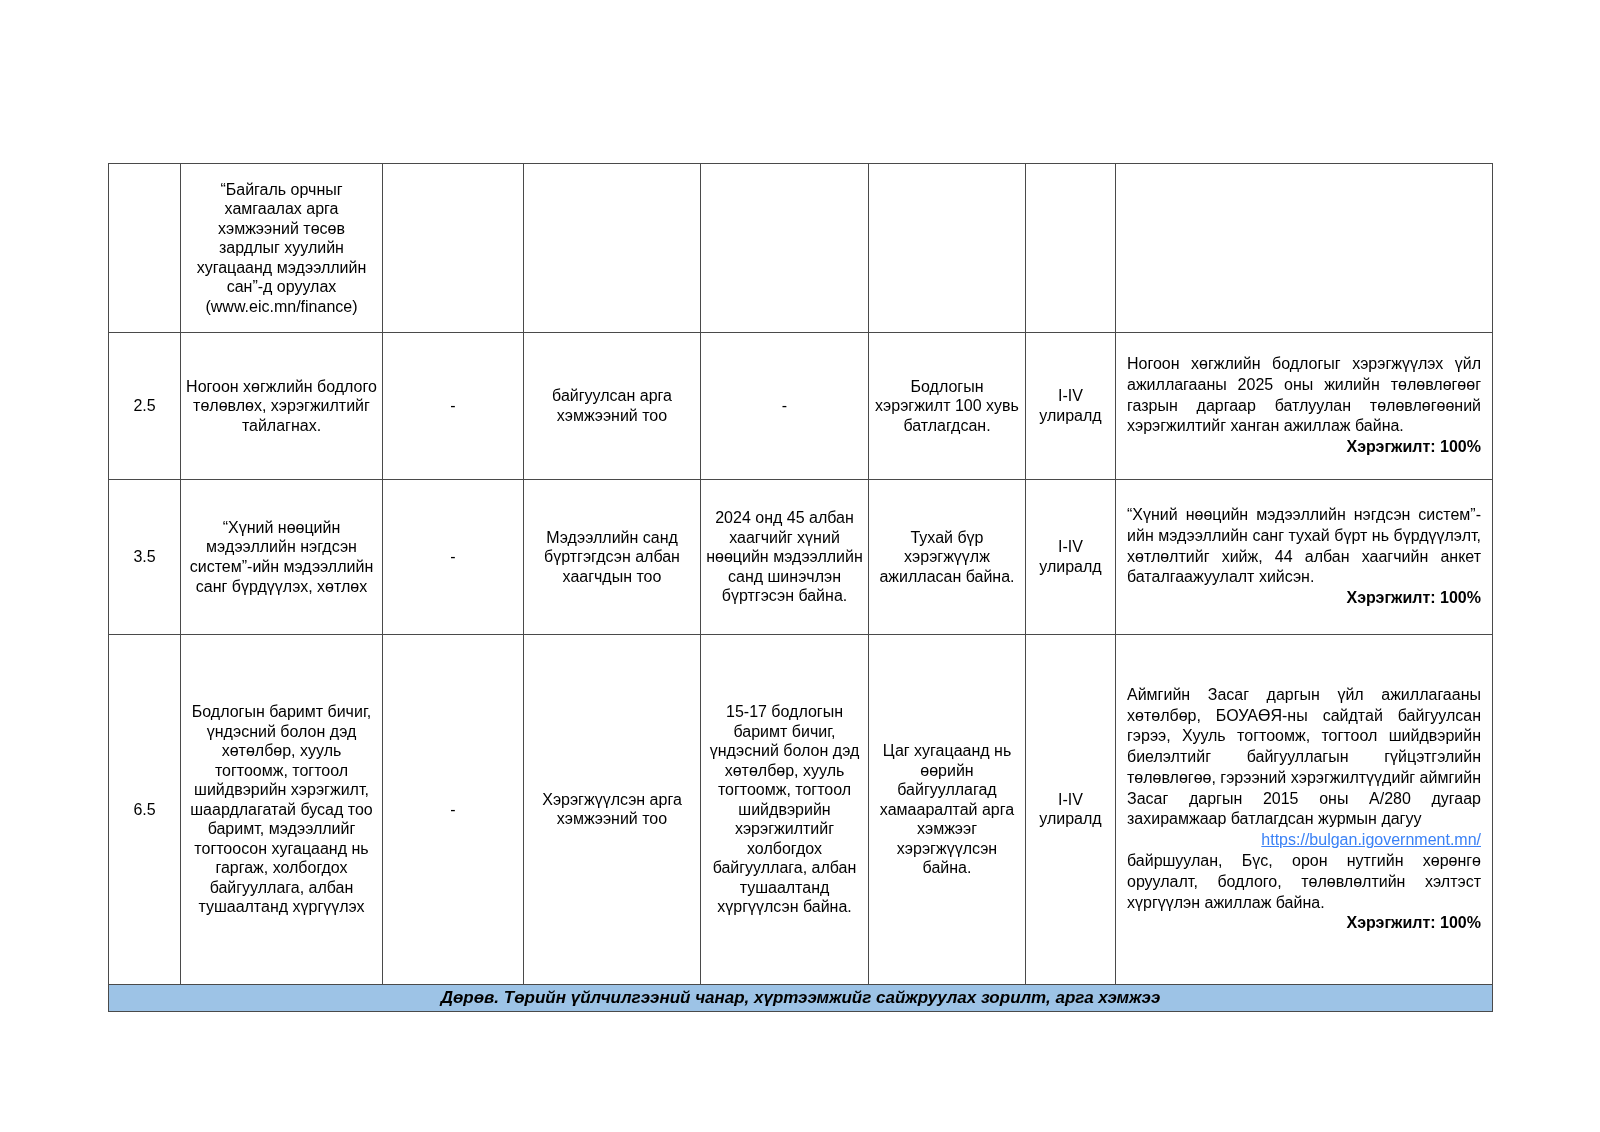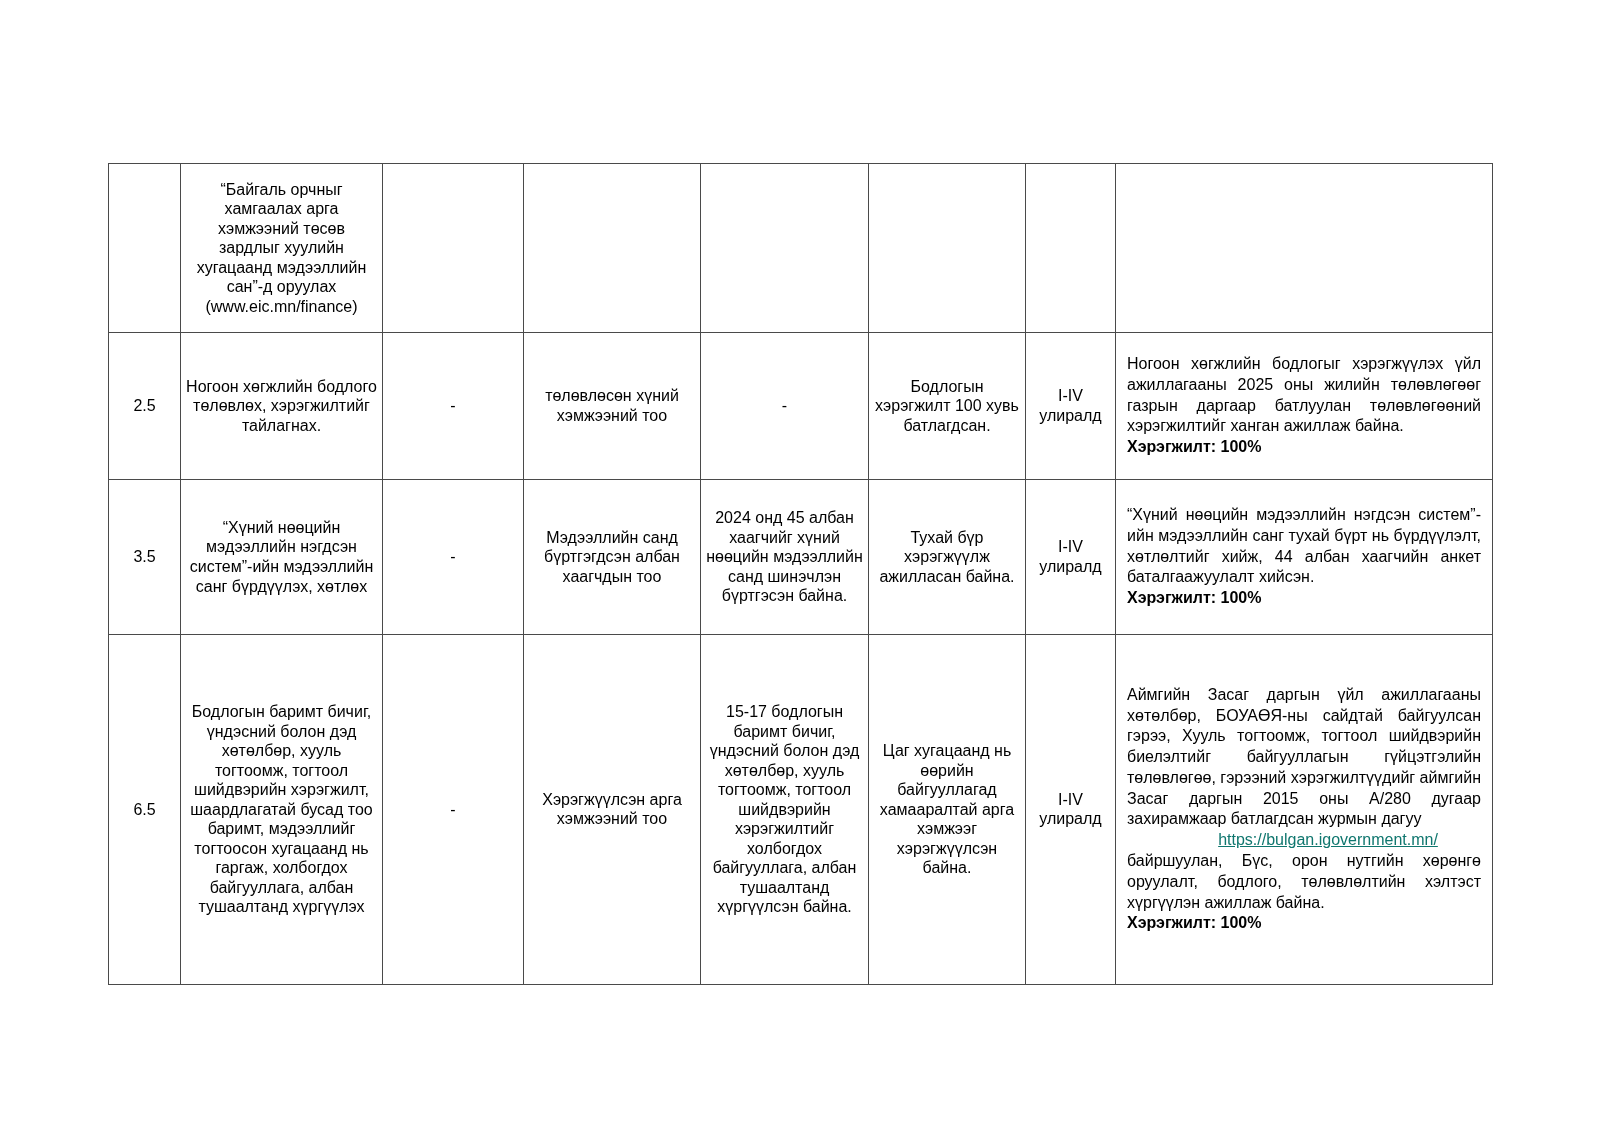--- a/index.html
+++ b/index.html
@@ -18,22 +18,22 @@
   }
   tr.r0{height:169px;}
   tr.r1{height:138px;}
   tr.r2{height:155px;}
   tr.r3{height:350px;}
   tr.rb{height:27px;}
   td.impl{
     text-align:justify;vertical-align:middle;
     padding:21px 11px;line-height:1.3;
   }
-  .impl-result{font-weight:bold;}
-  a.impl-link{display:block;text-align:center;color:#0f766e;text-decoration:underline;margin-left:48px;}
+  .impl-result{font-weight:bold;text-align:right;}
+  a.impl-link{display:block;text-align:right;color:#3b82f6;text-decoration:underline;margin-left:48px;}
   td.banner{
     background:#9dc3e6;
     font-weight:bold;font-style:italic;font-size:17px;
     text-align:center;vertical-align:middle;padding:1px 2px;line-height:1.2;
   }
 </style>
 </head>
 <body>
 
 <div class="table-wrap">
@@ -58,21 +58,21 @@
       <td></td>
       <td></td>
       <td></td>
       <td class="impl"></td>
     </tr>
 
     <tr class="r1">
       <td>2.5</td>
       <td>Ногоон хөгжлийн бодлого төлөвлөх, хэрэгжилтийг тайлагнах.</td>
       <td>-</td>
-      <td>төлөвлөсөн хүний хэмжээний тоо</td>
+      <td>байгуулсан арга хэмжээний тоо</td>
       <td>-</td>
       <td>Бодлогын хэрэгжилт 100 хувь батлагдсан.</td>
       <td>I-IV улиралд</td>
       <td class="impl">
         <div>Ногоон хөгжлийн бодлогыг хэрэгжүүлэх үйл ажиллагааны 2025 оны жилийн төлөвлөгөөг газрын даргаар батлуулан төлөвлөгөөний хэрэгжилтийг ханган ажиллаж байна.</div>
         <div class="impl-result">Хэрэгжилт: 100%</div>
       </td>
     </tr>
 
     <tr class="r2">
@@ -98,15 +98,18 @@
       <td>Цаг хугацаанд нь өөрийн байгууллагад хамааралтай арга хэмжээг хэрэгжүүлсэн байна.</td>
       <td>I-IV улиралд</td>
       <td class="impl">
         <div>Аймгийн Засаг даргын үйл ажиллагааны хөтөлбөр, БОУАӨЯ-ны сайдтай байгуулсан гэрээ, Хууль тогтоомж, тогтоол шийдвэрийн биелэлтийг байгууллагын гүйцэтгэлийн төлөвлөгөө, гэрээний хэрэгжилтүүдийг аймгийн Засаг даргын 2015 оны А/280 дугаар захирамжаар батлагдсан журмын дагуу</div>
         <a class="impl-link" href="#">https://bulgan.igovernment.mn/</a>
         <div>байршуулан, Бүс, орон нутгийн хөрөнгө оруулалт, бодлого, төлөвлөлтийн хэлтэст хүргүүлэн ажиллаж байна.</div>
         <div class="impl-result">Хэрэгжилт: 100%</div>
       </td>
     </tr>
 
+    <tr class="rb">
+      <td class="banner" colspan="8">Дөрөв. Төрийн үйлчилгээний чанар, хүртээмжийг сайжруулах зорилт, арга хэмжээ</td>
+    </tr>
   </tbody>
     </table>
 </div>
 
 </body></html>

